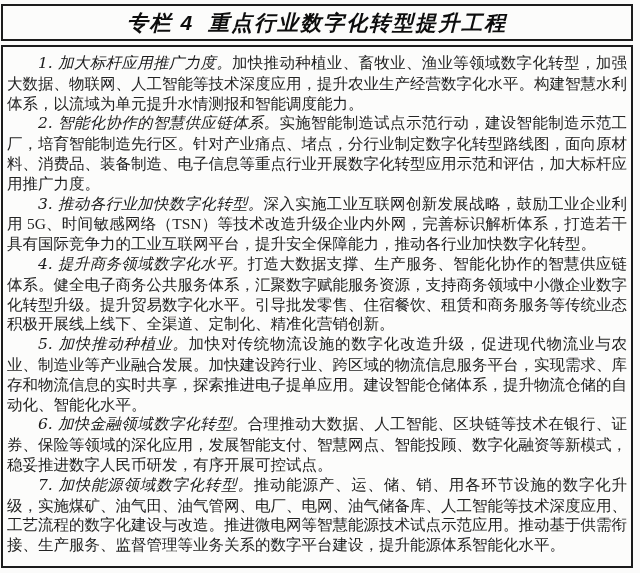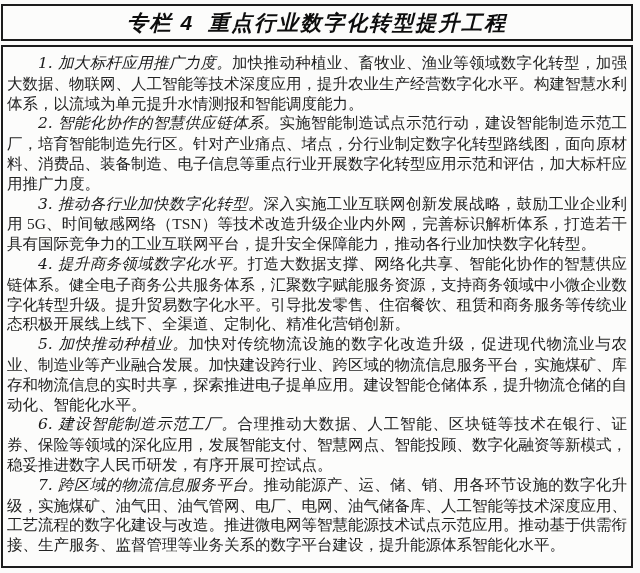--- a/index.html
+++ b/index.html
@@ -63,19 +63,19 @@
   <div class="title-box">
     <div class="title-line">
       <span class="col-label">专栏 4</span><span>重点行业数字化转型提升工程</span>
     </div>
   </div>
 
   <div class="body-box">
     <p><span class="lead">1. </span><span class="lead">加大标杆应用推广力度。</span><span>加快推动种植业、畜牧业、渔业等领域数字化转型，加强大数据、物联网、人工智能等技术深度应用，提升农业生产经营数字化水平。构建智慧水利体系，以流域为单元提升水情测报和智能调度能力。</span></p>
     <p><span class="lead">2. </span><span class="lead">智能化协作的智慧供应链体系。</span><span>实施智能制造试点示范行动，建设智能制造示范工厂，培育智能制造先行区。针对产业痛点、堵点，分行业制定数字化转型路线图，面向原材料、消费品、装备制造、电子信息等重点行业开展数字化转型应用示范和评估，加大标杆应用推广力度。</span></p>
     <p><span class="lead">3. </span><span class="lead">推动各行业加快数字化转型。</span><span>深入实施工业互联网创新发展战略，鼓励工业企业利用 5G、时间敏感网络（TSN）等技术改造升级企业内外网，完善标识解析体系，打造若干具有国际竞争力的工业互联网平台，提升安全保障能力，推动各行业加快数字化转型。</span></p>
-    <p><span class="lead">4. </span><span class="lead">提升商务领域数字化水平。</span><span>打造大数据支撑、网络化共享、智能化协作的智慧供应链体系。健全电子商务公共服务体系，汇聚数字赋能服务资源，支持商务领域中小微企业数字化转型升级。提升贸易数字化水平。引导批发零售、住宿餐饮、租赁和商务服务等传统业态积极开展线上线下、全渠道、定制化、精准化营销创新。</span></p>
-    <p><span class="lead">5. </span><span class="lead">加快推动种植业。</span><span>加快对传统物流设施的数字化改造升级，促进现代物流业与农业、制造业等产业融合发展。加快建设跨行业、跨区域的物流信息服务平台，实施煤矿、库存和物流信息的实时共享，探索推进电子提单应用。建设智能仓储体系，提升物流仓储的自动化、智能化水平。</span></p>
-    <p><span class="lead">6. </span><span class="lead">建设智能制造示范工厂。</span><span>合理推动大数据、人工智能、区块链等技术在银行、证券、保险等领域的深化应用，发展智能支付、智慧网点、智能投顾、数字化融资等新模式，稳妥推进数字人民币研发，有序开展可控试点。</span></p>
-    <p><span class="lead">7. </span><span class="lead">跨区域的物流信息服务平台。</span><span>推动能源产、运、储、销、用各环节设施的数字化升级，实施煤矿、油气田、油气管网、电厂、电网、油气储备库、人工智能等技术深度应用、工艺流程的数字化建设与改造。推进微电网等智慧能源技术试点示范应用。推动基于供需衔接、生产服务、监督管理等业务关系的数字平台建设，提升能源体系智能化水平。</span></p>
+    <p><span class="lead">4. </span><span class="lead">提升商务领域数字化水平。</span><span>打造大数据支撑、生产服务、智能化协作的智慧供应链体系。健全电子商务公共服务体系，汇聚数字赋能服务资源，支持商务领域中小微企业数字化转型升级。提升贸易数字化水平。引导批发零售、住宿餐饮、租赁和商务服务等传统业态积极开展线上线下、全渠道、定制化、精准化营销创新。</span></p>
+    <p><span class="lead">5. </span><span class="lead">加快推动种植业。</span><span>加快对传统物流设施的数字化改造升级，促进现代物流业与农业、制造业等产业融合发展。加快建设跨行业、跨区域的物流信息服务平台，实现需求、库存和物流信息的实时共享，探索推进电子提单应用。建设智能仓储体系，提升物流仓储的自动化、智能化水平。</span></p>
+    <p><span class="lead">6. </span><span class="lead">加快金融领域数字化转型。</span><span>合理推动大数据、人工智能、区块链等技术在银行、证券、保险等领域的深化应用，发展智能支付、智慧网点、智能投顾、数字化融资等新模式，稳妥推进数字人民币研发，有序开展可控试点。</span></p>
+    <p><span class="lead">7. </span><span class="lead">加快能源领域数字化转型。</span><span>推动能源产、运、储、销、用各环节设施的数字化升级，实施煤矿、油气田、油气管网、电厂、电网、油气储备库、人工智能等技术深度应用、工艺流程的数字化建设与改造。推进微电网等智慧能源技术试点示范应用。推动基于供需衔接、生产服务、监督管理等业务关系的数字平台建设，提升能源体系智能化水平。</span></p>
   </div>
 
 </div>
 
 </body></html>

